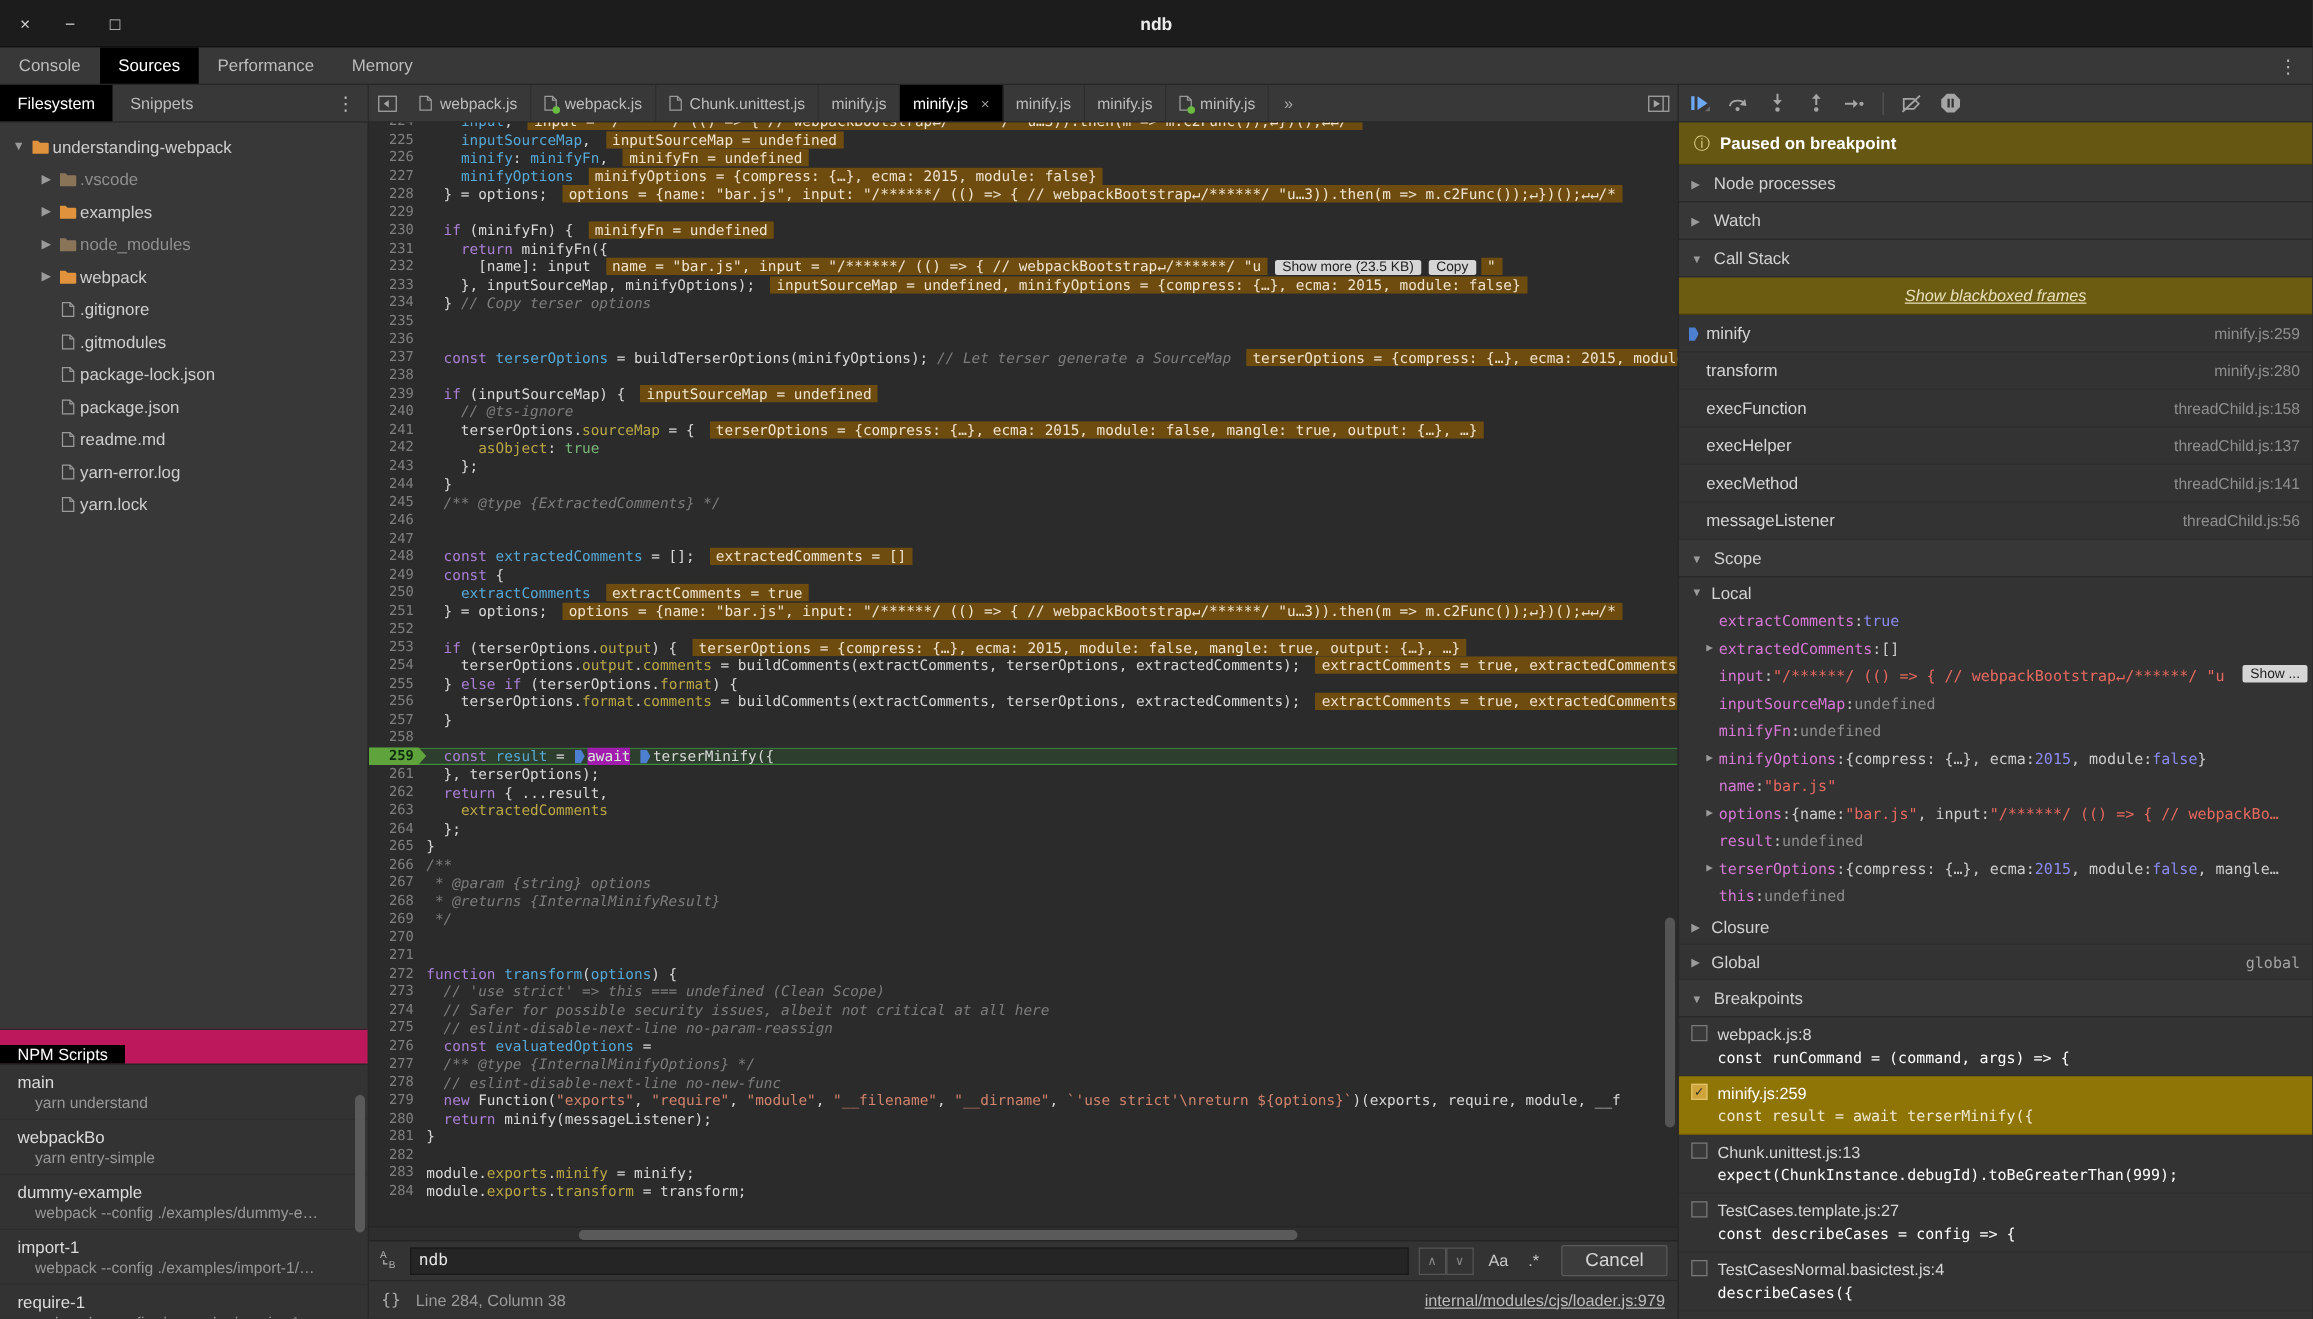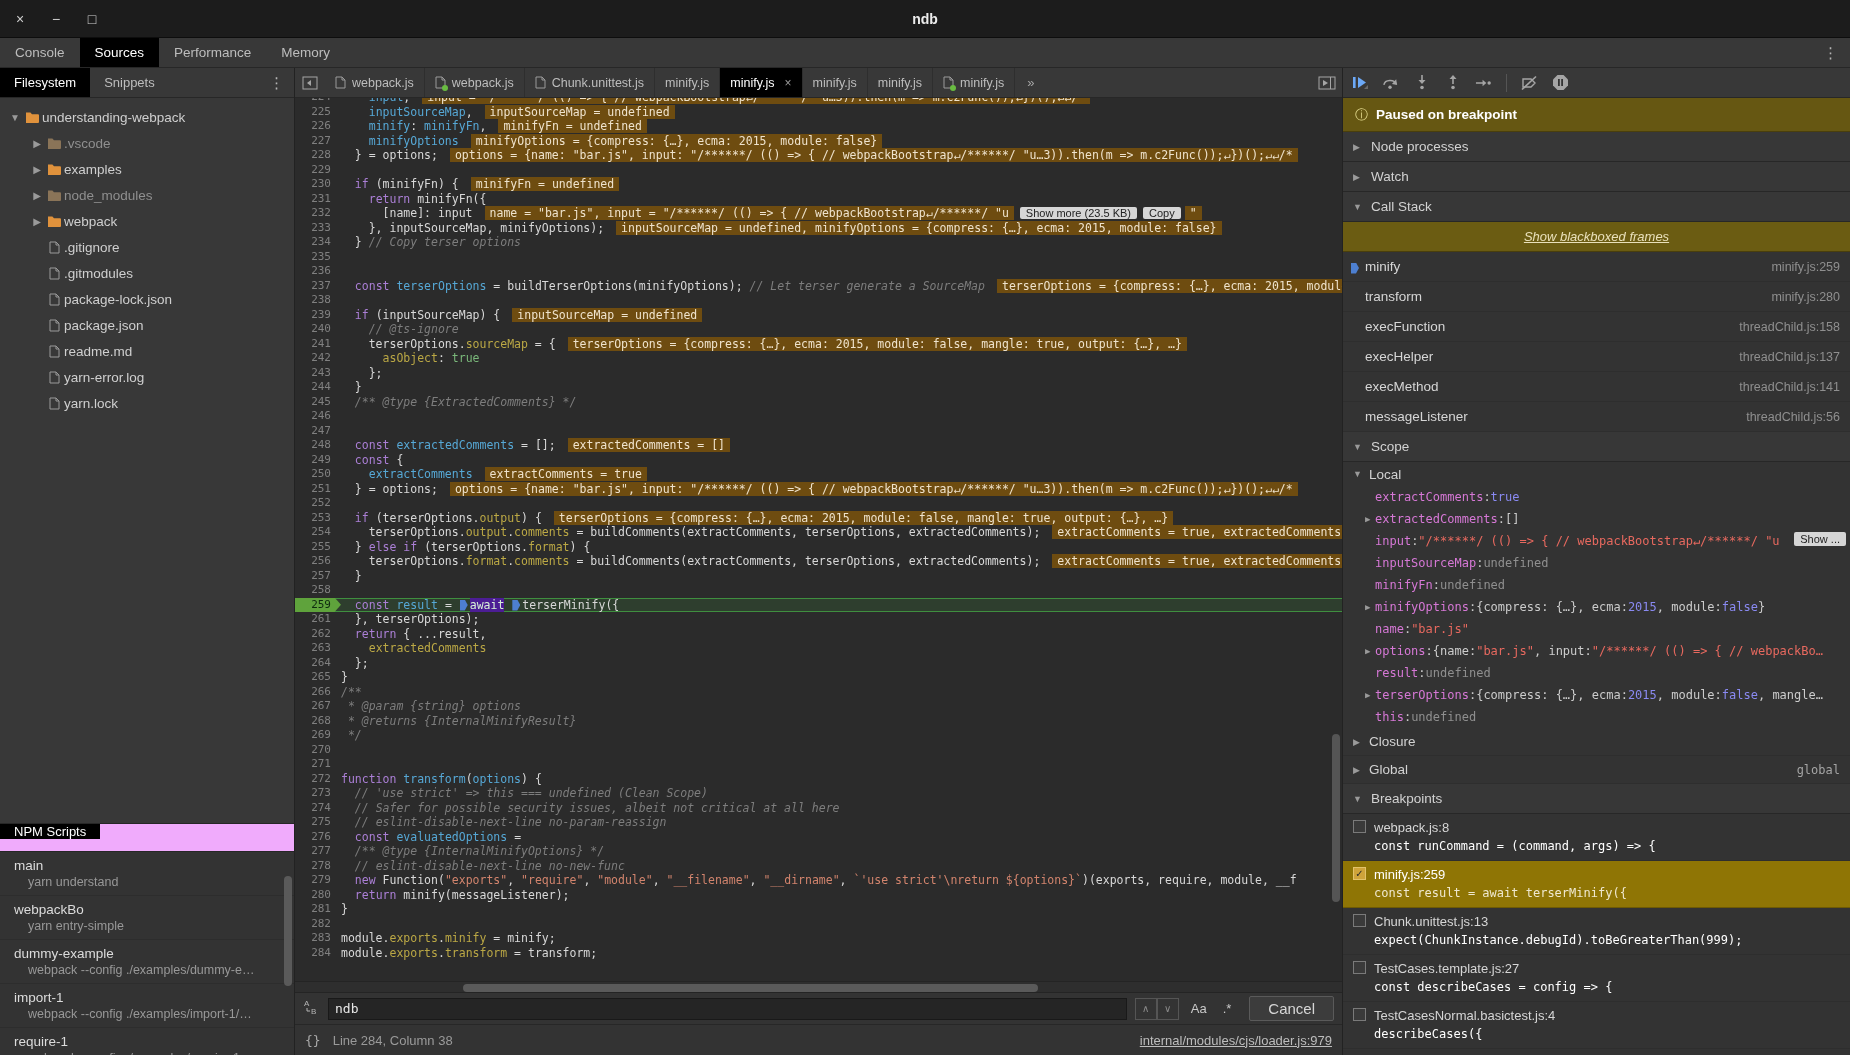--- a/index.html
+++ b/index.html
@@ -34,21 +34,21 @@
   .panel-tabs .kebab { position:absolute; right:0; top:0; height:30px; }
 
   
   .tree { flex:1; overflow:hidden; padding-top:6px; }
   .tree-row { height:26px; display:flex; align-items:center; font-size:13.5px; color:#cfcfcf; white-space:nowrap; }
   .tree-row .arrow { width:14px; text-align:center; color:#9a9a9a; font-size:10px; flex:none; }
   .tree-row .t-icon { width:20px; flex:none; display:flex; justify-content:center; }
   .tree-row.dim { color:#8f8f8f; }
 
   
-  .npm-header { height:28px; background:#f0abfc; border-top:1px solid #272727; display:flex; align-items:flex-start; flex:none; }
+  .npm-header { height:28px; background:#be185d; border-top:1px solid #272727; display:flex; align-items:flex-end; flex:none; }
   .npm-tab { background:#000; color:#fff; font-size:13px; display:flex; align-items:center; padding:0 14px; }
   .npm-list { height:204px; overflow:hidden; background:#333; position:relative; flex:none; border-top:1px solid #272727; }
   .npm-item { padding:6px 8px 6px 14px; border-bottom:1px solid #2d2d2d; }
   .npm-name { font-size:13.5px; color:#dcdcdc; }
   .npm-cmd { font-size:12.5px; color:#989898; padding-left:14px; margin-top:2px; white-space:nowrap; overflow:hidden; }
   .npm-scroll { position:absolute; right:2px; top:24px; width:8px; height:110px; background:#5a5a5a; border-radius:4px; }
 
   
   .edit-tabs { height:30px; background:#383838; border-bottom:1px solid #272727; display:flex; align-items:stretch; position:relative; flex:none; }
   .dock-icon { width:30px; display:flex; align-items:center; justify-content:center; color:#a5a5a5; }
@@ -67,25 +67,25 @@
   .code-line { display:flex; height:14.5px; white-space:pre; }
   .code-line.partial { margin-top:-8px; }
   .gutter { width:46px; flex:none; text-align:right; padding-right:10px; color:#808080; font-size:11px; }
   .code-text { flex:1; min-width:0; overflow:hidden; white-space:pre; color:#d8d8d8; }
   .c-kw { color:#ab7fd6; } .c-def { color:#56a8d6; } .c-prop { color:#bba845; }
   .c-str { color:#d2846d; } .c-cmt { color:#7d7d7d; font-style:italic; } .c-atom { color:#7ab87a; }
   .iv { background:#6e4c10; color:#efe3cd; padding:0 5px; margin-left:12px; }
   .iv-after { background:#6e4c10; color:#efe3cd; padding:0 5px; margin-left:4px; }
   .iv-btn { background:#d6d6d6; color:#222; padding:0 6px; margin-left:6px; border-radius:2px; font-family:"Liberation Sans",sans-serif; font-size:11px; }
   .code-line.current { background:rgba(60,140,60,0.20); box-shadow:inset 0 1px 0 #3f8f3f, inset 0 -1px 0 #3f8f3f; }
-  .code-line.current .gutter { background:#5fa33c; color:#0f2b0f; font-weight:normal;
+  .code-line.current .gutter { background:#5fa33c; color:#0f2b0f; font-weight:bold;
      clip-path:polygon(0 0, 86% 0, 100% 50%, 86% 100%, 0 100%);padding-left:13px; }
   .marker { display:inline-block; width:8px; height:11px; background:#4d7fd0; vertical-align:-2px; margin:0 2px 0 1px;
      clip-path:polygon(0 0, 62% 0, 100% 50%, 62% 100%, 0 100%); }
-  .paused-tok { background:#4c1d95; color:#d8f0d8; }
+  .paused-tok { background:#a21caf; color:#d8f0d8; }
   .v-scroll { position:absolute; right:2px; top:72%; width:8px; height:19%; background:#555; border-radius:4px; }
 
   .h-scroll { height:12px; background:#2e2e2e; border-top:1px solid #242424; border-bottom:1px solid #242424; position:relative; flex:none; }
   .h-thumb { position:absolute; left:16%; width:55%; top:2px; height:8px; background:#5a5a5a; border-radius:4px; }
 
   
   .find-bar { height:32px; background:#333; border-bottom:1px solid #272727; display:flex; align-items:center; padding:0 8px; gap:8px; flex:none; }
   .find-icon { color:#b5b5b5; flex:none; }
   .find-input { flex:1; height:22px; background:#252525; border:1px solid #191919; color:#e6e6e6; padding:0 6px;
      font-size:13px; font-family:"DejaVu Sans Mono",monospace; outline:none; }

